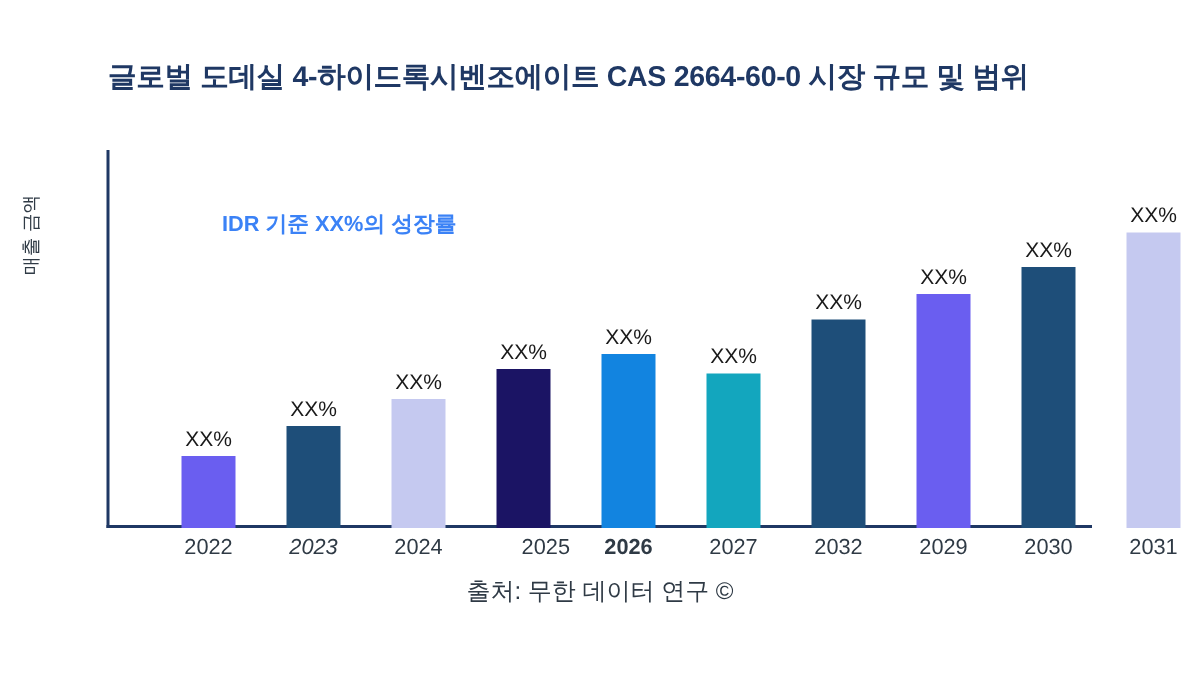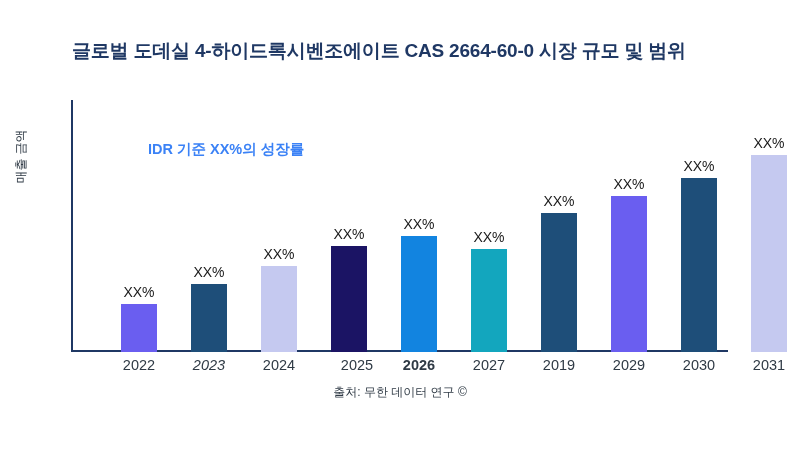--- a/index.html
+++ b/index.html
@@ -93,21 +93,21 @@
     text-align:center;
     font-size:14.5px;
     color:#2f3a45;
   }
 
   .source {
     position:absolute;
     left:0; top:384px;
     width:800px;
     text-align:center;
-    font-size:12px;
+    font-size:16px;
     color:#2f3a45;
   }
 </style>
 </head>
 <body>
 
 <div id="root">
 
   <div class="chart-title">글로벌 도데실 4-하이드록시벤조에이트 CAS 2664-60-0 시장 규모 및 범위</div>
 
@@ -158,24 +158,24 @@
       <div class="bar-slot" style="left: 663px;">
         <div class="bar" style="height: 196.56px; background: rgb(197, 201, 240);"></div>
         <div class="bar-value" style="bottom: 200.56px;">XX%</div>
       </div>
     </div>
 
   <div id="ticks">
       <div class="x-tick" style="left: 104px;">2022</div>
       <div class="x-tick" style="left: 174px; font-style: italic;">2023</div>
       <div class="x-tick" style="left: 244px;">2024</div>
-      <div class="x-tick" style="left: 322px;">2025</div>
+      <div class="x-tick" style="left: 310px; text-align: right;">2025</div>
       <div class="x-tick" style="left: 384px; font-weight: bold;">2026</div>
       <div class="x-tick" style="left: 454px;">2027</div>
-      <div class="x-tick" style="left: 524px;">2019</div>
+      <div class="x-tick" style="left: 524px;">2032</div>
       <div class="x-tick" style="left: 594px; text-align: center;">2029</div>
       <div class="x-tick" style="left: 664px;">2030</div>
       <div class="x-tick" style="left: 734px;">2031</div>
     </div>
 
   <div class="source">출처: 무한 데이터 연구 ©</div>
 
 </div>
 
 </body></html>

